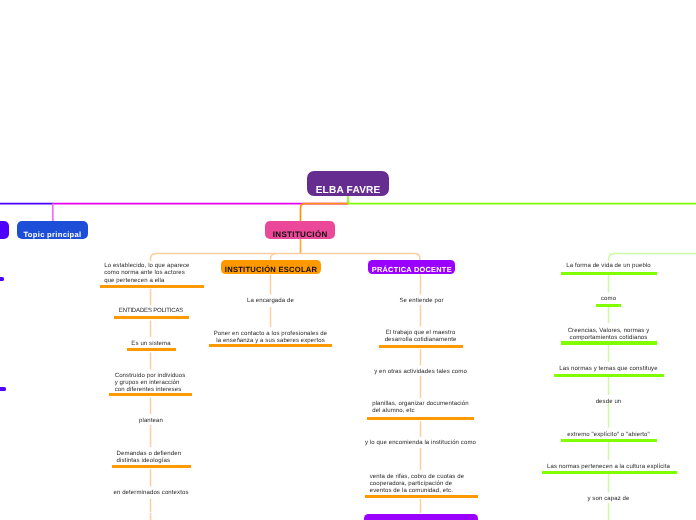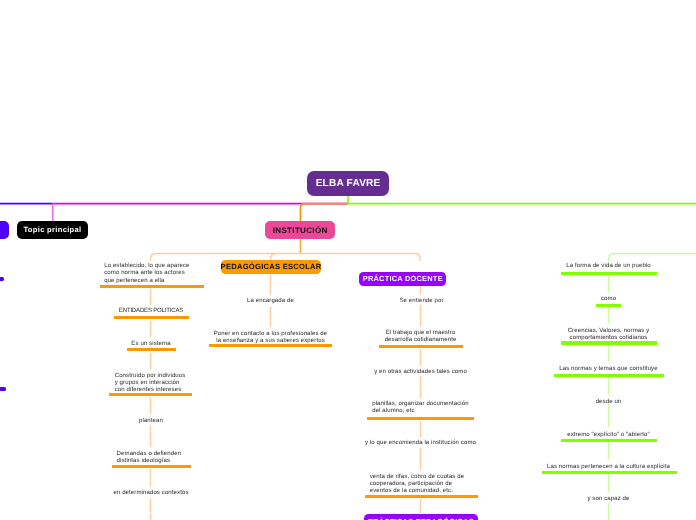--- a/index.html
+++ b/index.html
@@ -1,21 +1,21 @@
 <!DOCTYPE html>
 <html><head>
 <meta charset="utf-8">
 <style>
   html,body{margin:0;padding:0;background:#fff;}
   body{width:696px;height:520px;overflow:hidden;position:relative;
        font-family:"Liberation Sans",sans-serif;
        -webkit-font-smoothing:antialiased;text-rendering:geometricPrecision;}
   #stage{position:absolute;left:0;top:0;width:696px;height:520px;overflow:hidden;}
   svg#wires{position:absolute;left:0;top:0;width:696px;height:520px;}
-  .node{position:absolute;border-radius:5px;display:flex;align-items:center;
+  .node{position:absolute;border-radius:5px;display:flex;align-items:flex-end;
         justify-content:center;font-weight:bold;white-space:nowrap;letter-spacing:.3px;}
   .leaf{position:absolute;color:#2a2a2a;}
   .leaf .txt{display:block;white-space:pre-line;}
 </style>
 </head>
 <body>
 
 <div id="stage">
   <svg id="wires">
       <path d="M0,203.6 H53" stroke="#4d00fa" stroke-width="1.7" fill="none" stroke-linecap="butt"></path>
@@ -50,33 +50,33 @@
       <path d="M608.5,275 V292.5" stroke="#cdf9a5" stroke-width="1.5" fill="none" stroke-linecap="butt"></path>
       <path d="M608.5,307 V323" stroke="#cdf9a5" stroke-width="1.5" fill="none" stroke-linecap="butt"></path>
       <path d="M608.5,345 V362" stroke="#cdf9a5" stroke-width="1.5" fill="none" stroke-linecap="butt"></path>
       <path d="M608.5,377 V395" stroke="#cdf9a5" stroke-width="1.5" fill="none" stroke-linecap="butt"></path>
       <path d="M608.5,403 V427.5" stroke="#cdf9a5" stroke-width="1.5" fill="none" stroke-linecap="butt"></path>
       <path d="M608.5,442 V460" stroke="#cdf9a5" stroke-width="1.5" fill="none" stroke-linecap="butt"></path>
       <path d="M608.5,474 V492.5" stroke="#cdf9a5" stroke-width="1.5" fill="none" stroke-linecap="butt"></path>
       <path d="M608.5,503 V520" stroke="#cdf9a5" stroke-width="1.5" fill="none" stroke-linecap="butt"></path>
     </svg>
 <div class="node" style="left: -22px; top: 221px; width: 31px; height: 17.6px; background: rgb(77, 0, 250); color: rgb(255, 255, 255); font-size: 7.6px; border-radius: 5px;"></div>
-    <div class="node" style="left: 16.7px; top: 221px; width: 71.6px; height: 17.6px; background: #000000; color: rgb(255, 255, 255); font-size: 7.6px; border-radius: 5px;">
+    <div class="node" style="left: 16.7px; top: 221px; width: 71.6px; height: 17.6px; background: #1d4ed8; color: rgb(255, 255, 255); font-size: 7.6px; border-radius: 5px;">
       <span>Topic principal</span>
     </div>
     <div class="node" style="left: 307px; top: 170.8px; width: 82px; height: 25px; background: rgb(102, 45, 145); color: rgb(255, 255, 255); font-size: 10.1px; letter-spacing: 0.2px; text-indent: 0.2px; border-radius: 7px;">
       <span>ELBA FAVRE</span>
     </div>
     <div class="node" style="left: 265px; top: 221px; width: 70px; height: 18px; background: #ec4899; color: rgb(13, 13, 13); font-size: 8px; letter-spacing: 0.35px; text-indent: 0.35px; border-radius: 5px;">
       <span>INSTITUCIÓN</span>
     </div>
     <div class="node" style="left: 220.9px; top: 259.5px; width: 100.1px; height: 14.5px; background: rgb(255, 153, 0); color: rgb(13, 13, 13); font-size: 7.6px; letter-spacing: 0.25px; text-indent: 0.25px; border-radius: 4.5px;">
-      <span>PEDAGÓGICAS ESCOLAR</span>
+      <span>INSTITUCIÓN ESCOLAR</span>
     </div>
-    <div class="node" style="left: 359px; top: 259.5px; width: 87.3px; height: 14.5px; background: rgb(153, 0, 255); color: rgb(255, 255, 255); font-size: 7.4px; letter-spacing: 0.25px; text-indent: 0.25px; border-radius: 4.5px; margin-top: 12px;">
+    <div class="node" style="left: 368px; top: 259.5px; width: 87.3px; height: 14.5px; background: rgb(153, 0, 255); color: rgb(255, 255, 255); font-size: 7.4px; letter-spacing: 0.25px; text-indent: 0.25px; border-radius: 4.5px;">
       <span>PRÁCTICA DOCENTE</span>
     </div>
     <div style="position: absolute; left: -8px; top: 277.4px; width: 12px; height: 3.2px; background: rgb(77, 0, 250); border-radius: 1.6px;"></div>
     <div style="position: absolute; left: -8px; top: 387.4px; width: 14px; height: 3.2px; background: rgb(77, 0, 250); border-radius: 1.6px;"></div>
     <div class="leaf" style="left: 104.2px; top: 263.2px; width: 110px; font-size: 6.05px; line-height: 7.2px; letter-spacing: 0.1px; text-align: left;">
       <span class="txt">Lo establecido, lo que aparece
 como norma ante los actores
 que pertenecen a ella</span>
     </div>
     <div class="ul" style="position: absolute; left: 99.5px; top: 284.7px; width: 104px; height: 3.3px; background: rgb(255, 153, 0);"></div>

